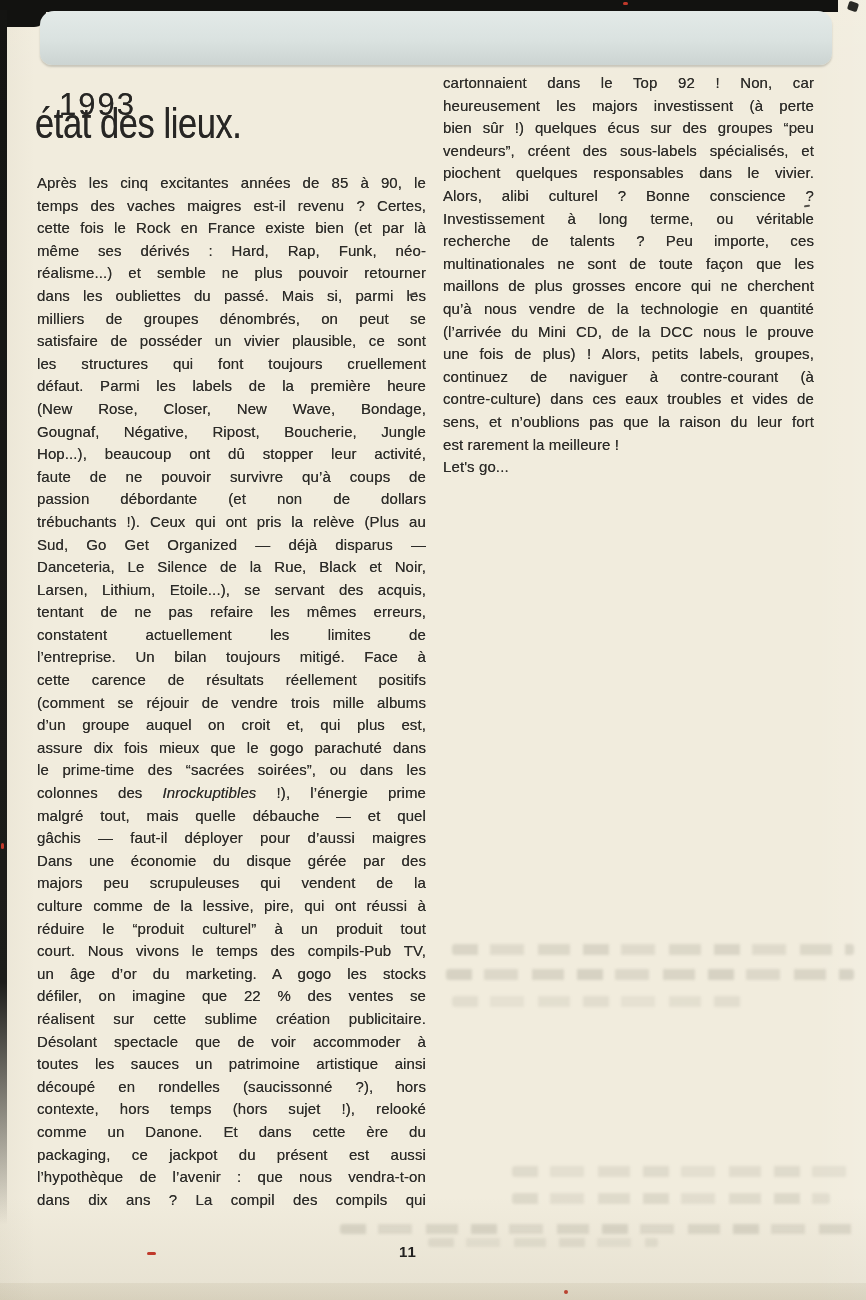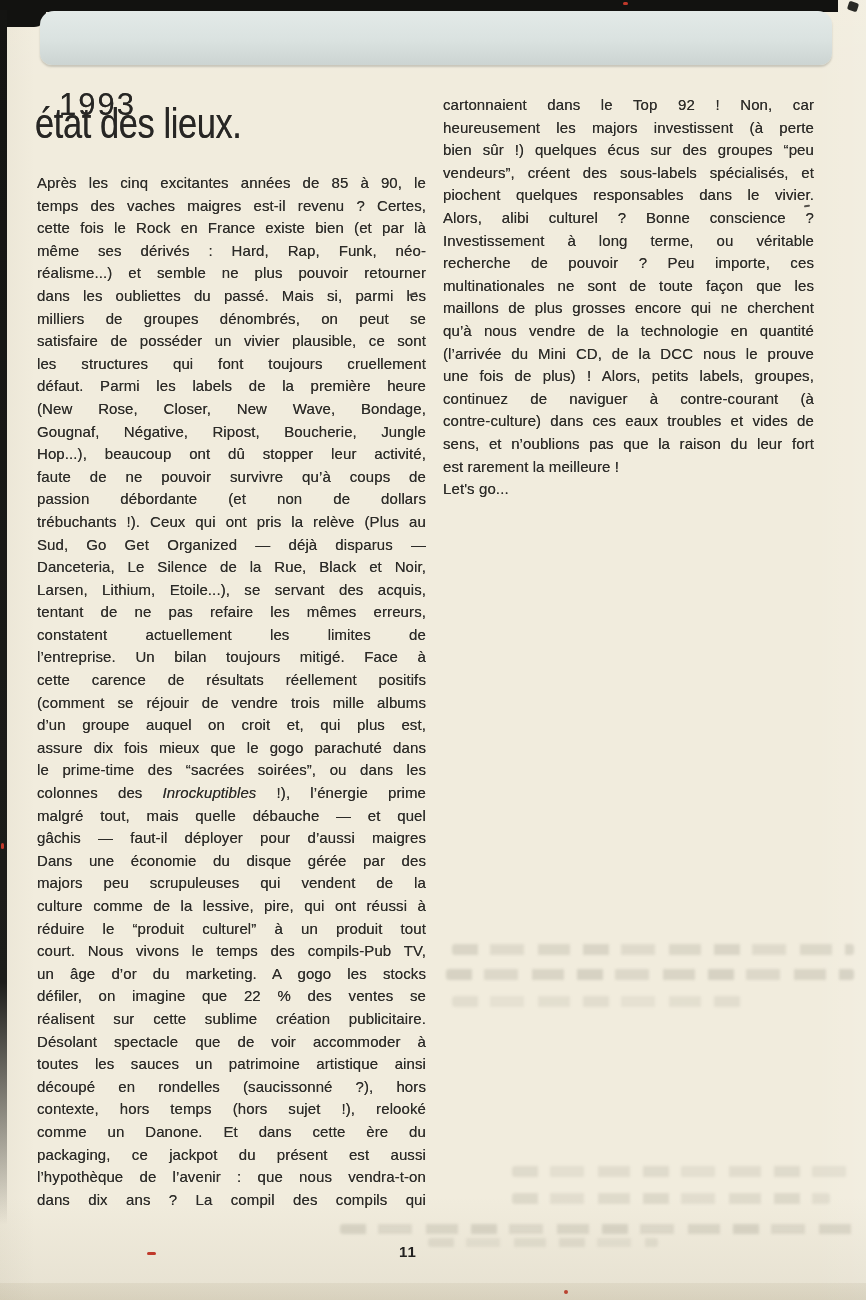--- a/index.html
+++ b/index.html
@@ -40,21 +40,21 @@
     position:absolute;left:35px;top:103px;
     font-size:42px;line-height:1;letter-spacing:-.5px;
     transform:scaleX(.82);transform-origin:0 0;
     color:#272624;
     text-shadow:0 0 .6px rgba(39,38,36,.7);
   }
   
   .col{position:absolute;font-size:15px;letter-spacing:.1px;
        text-shadow:0 0 .55px rgba(44,43,40,.75);}
   .col-left{left:37px;top:172px;width:389px;}
-  .col-right{left:443px;top:94px;width:371px;}
+  .col-right{left:443px;top:72px;width:371px;}
   .line{
     height:22.6px;line-height:22.6px;overflow:hidden;
     text-align:justify;text-align-last:justify;
   }
   .line.end{text-align:center;text-align-last:left;}
   .line .it{font-style:italic;}
   
   .pagenum{
     position:absolute;left:399px;top:1243px;width:44px;
     font-size:15px;font-weight:bold;color:#222120;
@@ -141,21 +141,21 @@
       <div class="line">dans dix ans ? La compil des compils qui</div>
     </div>
   <div class="col col-right">
       <div class="line">cartonnaient dans le Top 92 ! Non, car</div>
       <div class="line">heureusement les majors investissent (à perte</div>
       <div class="line">bien sûr !) quelques écus sur des groupes “peu</div>
       <div class="line">vendeurs”, créent des sous-labels spécialisés, et</div>
       <div class="line">piochent quelques responsables dans le vivier.</div>
       <div class="line">Alors, alibi culturel ? Bonne conscience ?</div>
       <div class="line">Investissement à long terme, ou véritable</div>
-      <div class="line">recherche de pouvoir ? Peu importe, ces</div>
+      <div class="line">recherche de talents ? Peu importe, ces</div>
       <div class="line">multinationales ne sont de toute façon que les</div>
       <div class="line">maillons de plus grosses encore qui ne cherchent</div>
       <div class="line">qu’à nous vendre de la technologie en quantité</div>
       <div class="line">(l’arrivée du Mini CD, de la DCC nous le prouve</div>
       <div class="line">une fois de plus) ! Alors, petits labels, groupes,</div>
       <div class="line">continuez de naviguer à contre-courant (à</div>
       <div class="line">contre-culture) dans ces eaux troubles et vides de</div>
       <div class="line">sens, et n’oublions pas que la raison du leur fort</div>
       <div class="line end">est rarement la meilleure !</div>
       <div class="line end">Let's go...</div>

